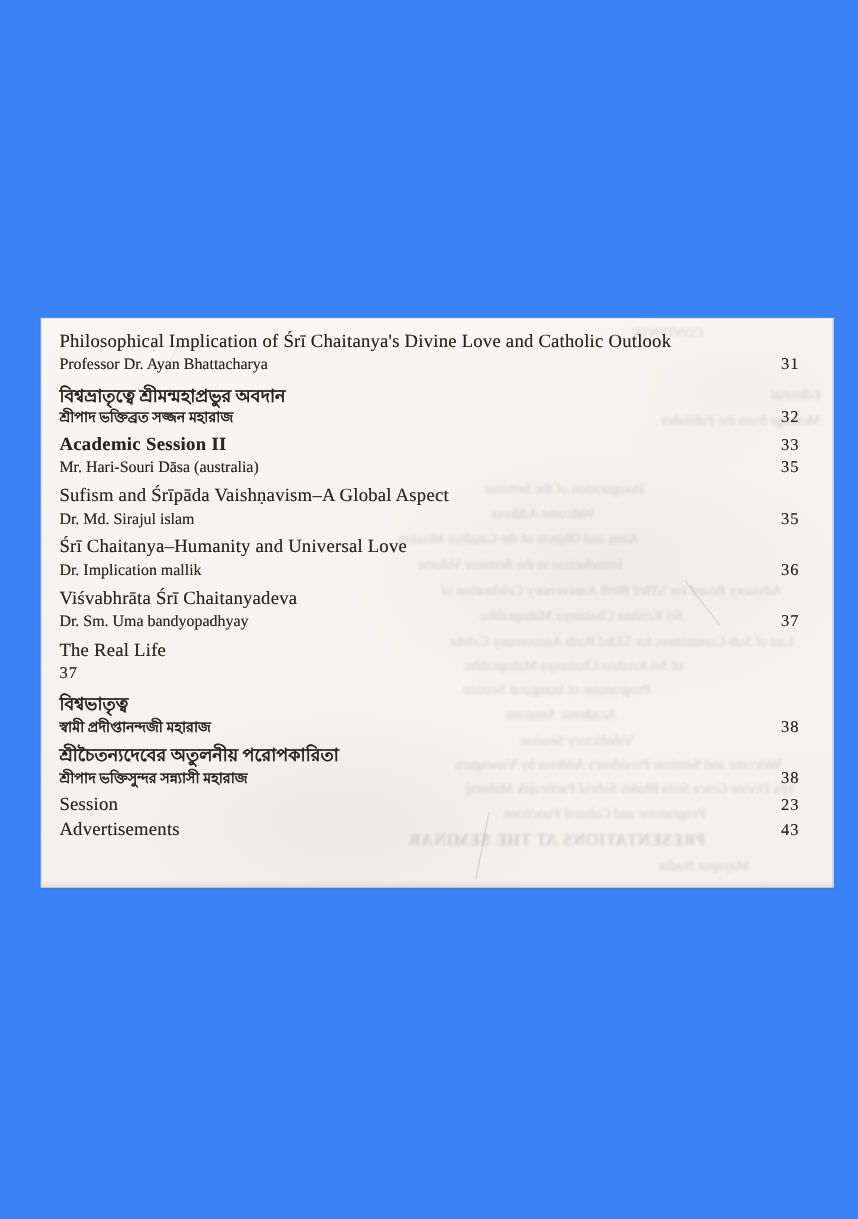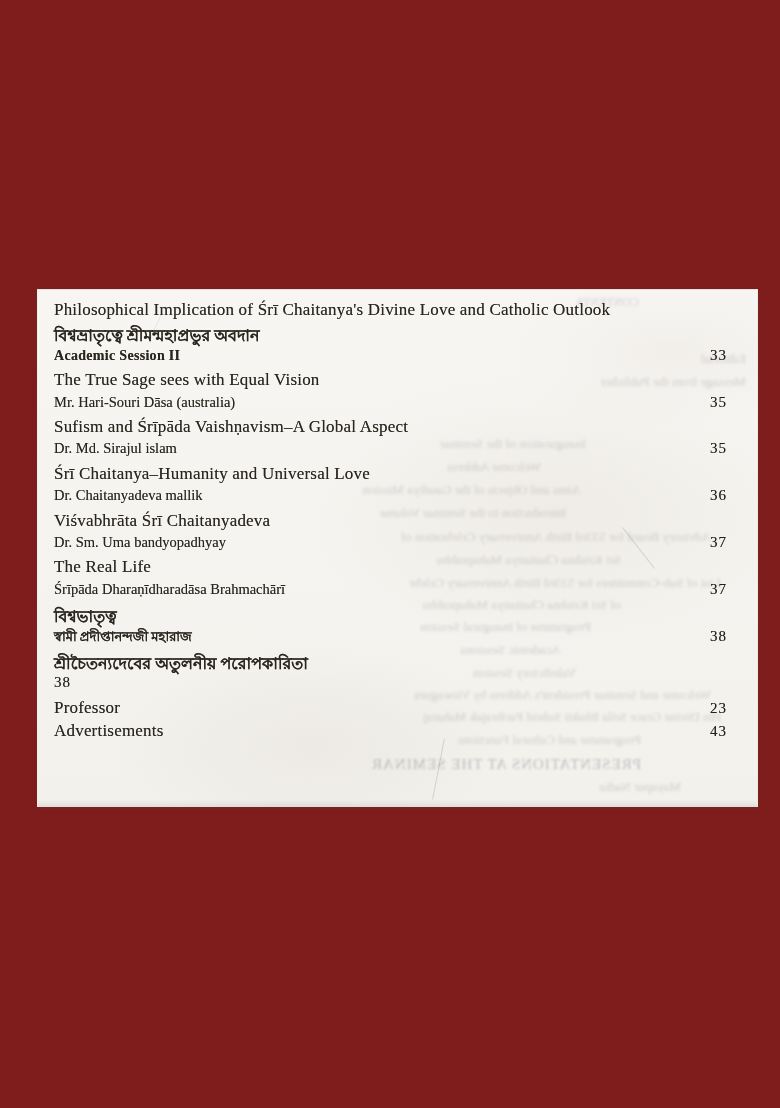--- a/index.html
+++ b/index.html
@@ -8,21 +8,21 @@
     background: #ffffff;
     width: 780px;
     height: 1108px;
     overflow: hidden;
     font-family: "Liberation Serif", "DejaVu Serif", serif;
   }
   .scan {
     position: relative;
     width: 780px;
     height: 1108px;
-    background: #7f1d1d;
+    background: #3b82f6;
   }
   
   .page {
     position: absolute;
     left: 37px;
     top: 289px;
     width: 719px;
     height: 517px;
     background:
       radial-gradient(ellipse 420px 220px at 72% 42%, rgba(212,207,197,0.22), transparent 62%),
@@ -93,21 +93,21 @@
     text-shadow: 0 0 0.5px rgba(42,38,30,0.55);
   }
   .pagenum {
     color: #24211b;
     font-size: 15px;
     letter-spacing: 1px;
     text-shadow: 0 0 0.5px rgba(42,38,30,0.5);
   }
   .l-title   .txt { font-size: 17px;   letter-spacing: 0.2px; }
   .l-author  .txt { font-size: 14.5px; }
-  .l-heading .txt { font-size: 14px;   font-weight: bold; letter-spacing: 0.3px; }
+  .l-heading .txt { font-size: 17px;   font-weight: bold; letter-spacing: 0.3px; }
   .l-bn-title  .txt { font-size: 16px; font-weight: 600; font-family: "Liberation Serif", "DejaVu Sans", sans-serif; }
   .l-bn-author .txt { font-size: 13px; font-weight: 600; font-family: "Liberation Serif", "DejaVu Sans", sans-serif; }
 </style>
 </head>
 <body>
 
 <div class="scan">
   <div class="page">
     <div class="bleed-layer" id="bleed">
       <div class="crease c1"></div>
@@ -131,85 +131,89 @@
         <div class="bleed" style="left: 253px; top: 420px; width: 430px; font-size: 13px;">His Divine Grace Srila Bhakti Suhrid Paribrajak Maharaj</div>
         <div class="bleed" style="left: 273px; top: 443px; width: 330px; font-size: 13px;">Programme and Cultural Functions</div>
         <div class="bleed strong" style="left: 193px; top: 466px; width: 410px; font-size: 15px;">PRESENTATIONS AT THE SEMINAR</div>
         <div class="bleed" style="left: 503px; top: 490px; width: 140px; font-size: 13px;">Mayapur Nadia</div>
       </div>
     <div class="toc" id="toc">
         <div class="line l-title">
     <span class="txt">Philosophical Implication of Śrī Chaitanya's Divine Love and Catholic Outlook</span>
     <span class="pagenum"></span>
   </div>
+        <div class="line l-author">
+    <span class="txt">Professor Dr. Ayan Bhattacharya</span>
+    <span class="pagenum">31</span>
+  </div>
         <div class="line l-bn-title">
     <span class="txt">বিশ্বভ্রাতৃত্বে শ্রীমন্মহাপ্রভুর অবদান</span>
     <span class="pagenum"></span>
+  </div>
+        <div class="line l-bn-author">
+    <span class="txt">শ্রীপাদ ভক্তিব্রত সজ্জন মহারাজ</span>
+    <span class="pagenum">32</span>
   </div>
         <div class="line l-heading">
     <span class="txt">Academic Session II</span>
     <span class="pagenum">33</span>
   </div>
-        <div class="line l-title">
-    <span class="txt">The True Sage sees with Equal Vision</span>
-    <span class="pagenum"></span>
-  </div>
         <div class="line l-author">
     <span class="txt">Mr. Hari-Souri Dāsa (australia)</span>
     <span class="pagenum">35</span>
   </div>
         <div class="line l-title">
     <span class="txt">Sufism and Śrīpāda Vaishṇavism–A Global Aspect</span>
     <span class="pagenum"></span>
   </div>
         <div class="line l-author">
     <span class="txt">Dr. Md. Sirajul islam</span>
     <span class="pagenum">35</span>
   </div>
         <div class="line l-title">
     <span class="txt">Śrī Chaitanya–Humanity and Universal Love</span>
     <span class="pagenum"></span>
   </div>
         <div class="line l-author">
-    <span class="txt">Dr. Chaitanyadeva mallik</span>
+    <span class="txt">Dr. Implication mallik</span>
     <span class="pagenum">36</span>
   </div>
         <div class="line l-title">
     <span class="txt">Viśvabhrāta Śrī Chaitanyadeva</span>
     <span class="pagenum"></span>
   </div>
         <div class="line l-author">
     <span class="txt">Dr. Sm. Uma bandyopadhyay</span>
     <span class="pagenum">37</span>
   </div>
         <div class="line l-title">
     <span class="txt">The Real Life</span>
     <span class="pagenum"></span>
   </div>
         <div class="line l-author">
-    <span class="txt">Śrīpāda Dharaṇīdharadāsa Brahmachārī</span>
     <span class="pagenum">37</span>
   </div>
         <div class="line l-bn-title">
     <span class="txt">বিশ্বভাতৃত্ব</span>
     <span class="pagenum"></span>
   </div>
         <div class="line l-bn-author">
     <span class="txt">স্বামী প্রদীপ্তানন্দজী মহারাজ</span>
     <span class="pagenum">38</span>
   </div>
         <div class="line l-bn-title">
     <span class="txt">শ্রীচৈতন্যদেবের অতুলনীয় পরোপকারিতা</span>
     <span class="pagenum"></span>
   </div>
         <div class="line l-bn-author">
+    <span class="txt">শ্রীপাদ ভক্তিসুন্দর সন্ন্যাসী মহারাজ</span>
     <span class="pagenum">38</span>
   </div>
         <div class="line l-title">
-    <span class="txt">Professor</span>
+    <span class="txt">Session</span>
     <span class="pagenum">23</span>
   </div>
         <div class="line l-title">
     <span class="txt">Advertisements</span>
     <span class="pagenum">43</span>
   </div>
       </div>
   </div>
 </div>
 

